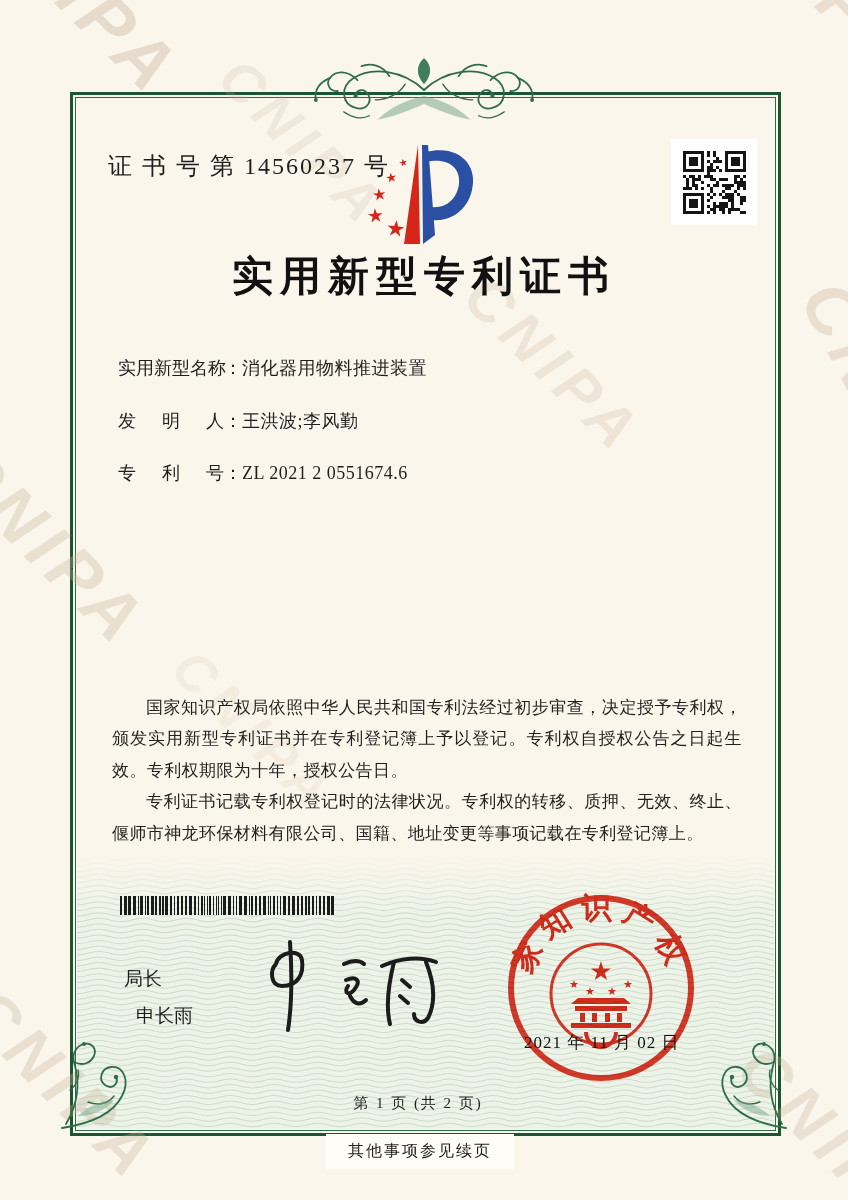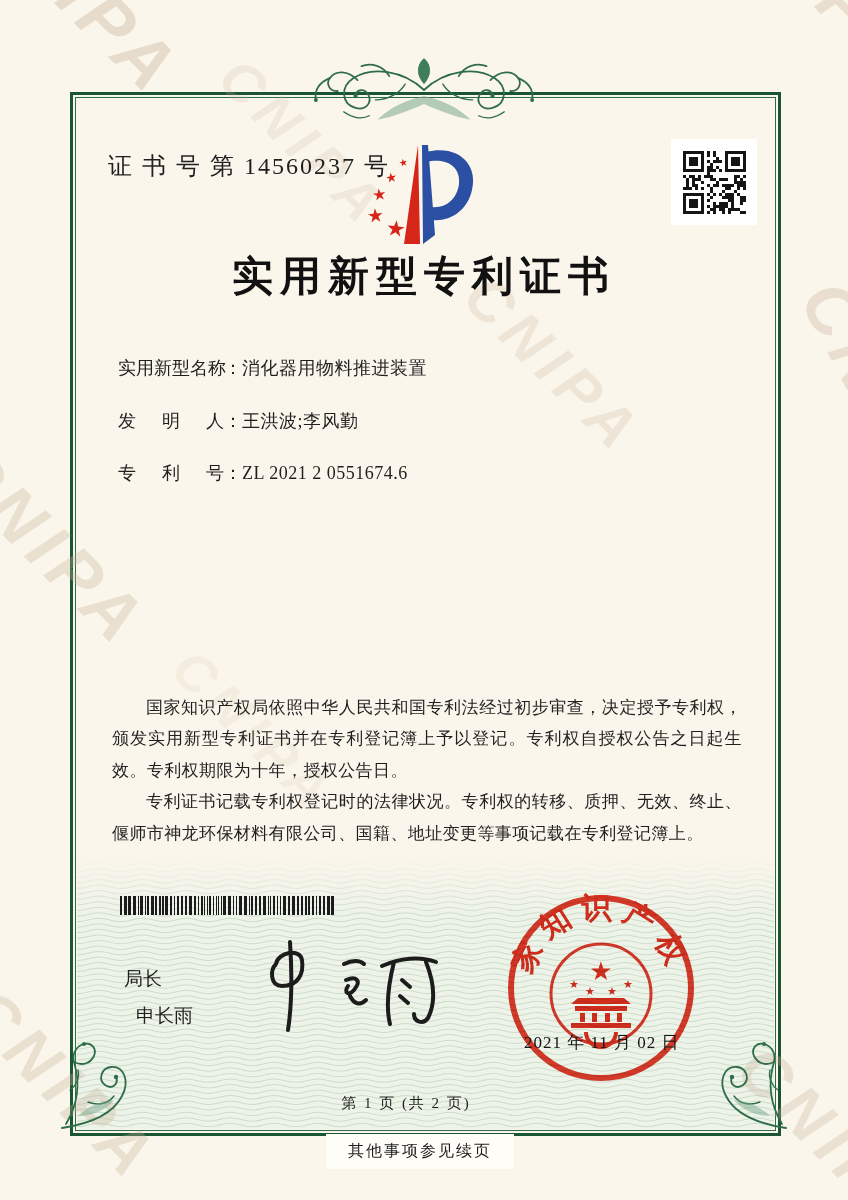--- a/index.html
+++ b/index.html
@@ -65,21 +65,21 @@
   
   .barcode{position:absolute;left:120px;top:896px;width:220px;height:19px;z-index:5;font-size:0;}
   .barcode i{display:inline-block;height:100%;background:#1b1b1b;}
   .officer-title{position:absolute;left:124px;top:966px;z-index:5;font-size:19px;
     font-family:"Liberation Sans","DejaVu Sans",sans-serif;}
   .officer-name{position:absolute;left:136px;top:1003px;z-index:5;font-size:19px;
     font-family:"Liberation Sans","DejaVu Sans",sans-serif;}
   .signature{position:absolute;left:248px;top:930px;width:200px;height:114px;z-index:5;}
   .seal{position:absolute;left:503px;top:890px;width:196px;height:196px;z-index:5;mix-blend-mode:multiply;}
   .seal-date{position:absolute;left:524px;top:1031px;z-index:6;font-size:17px;letter-spacing:1px;color:#151515;}
-  .page-indicator{position:absolute;left:0;width:812px;top:1094px;z-index:5;text-align:center;font-size:15px;letter-spacing:2px;}
+  .page-indicator{position:absolute;left:12px;width:812px;top:1094px;z-index:5;text-align:center;font-size:15px;letter-spacing:2px;}
   .cont-note{
     position:absolute;left:326px;top:1134px;z-index:6;background:#fffdf8;
     padding:7px 22px;font-size:16px;letter-spacing:2px;
   }
 </style>
 </head>
 <body>
 
 <div class="page">
 

